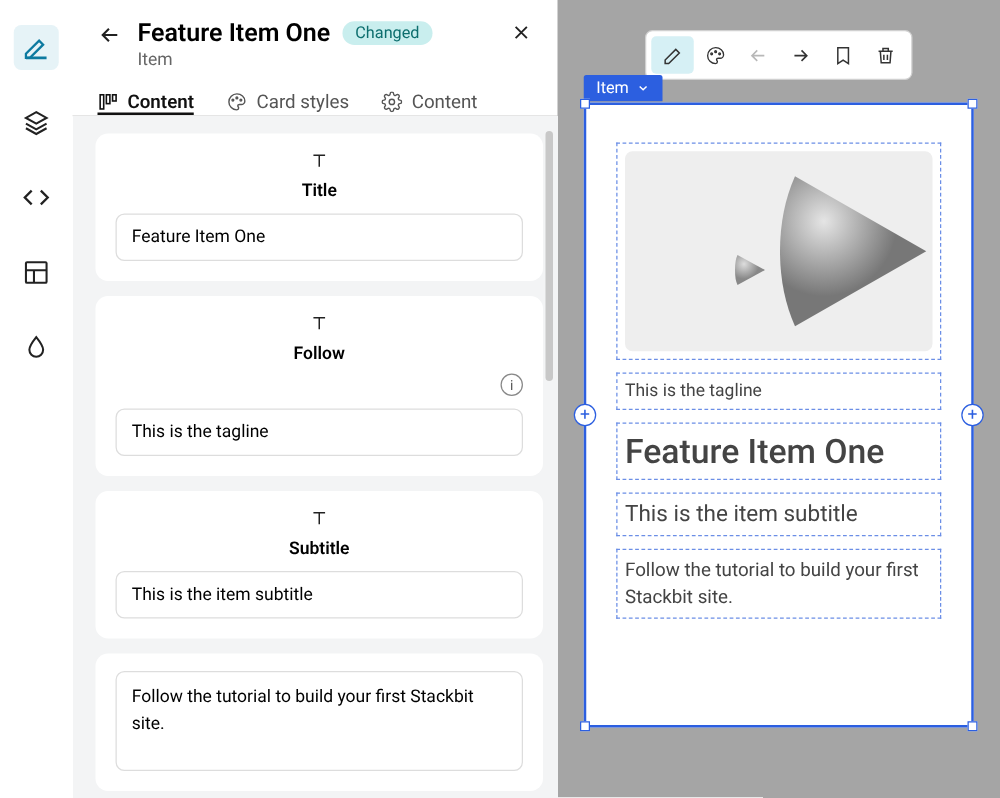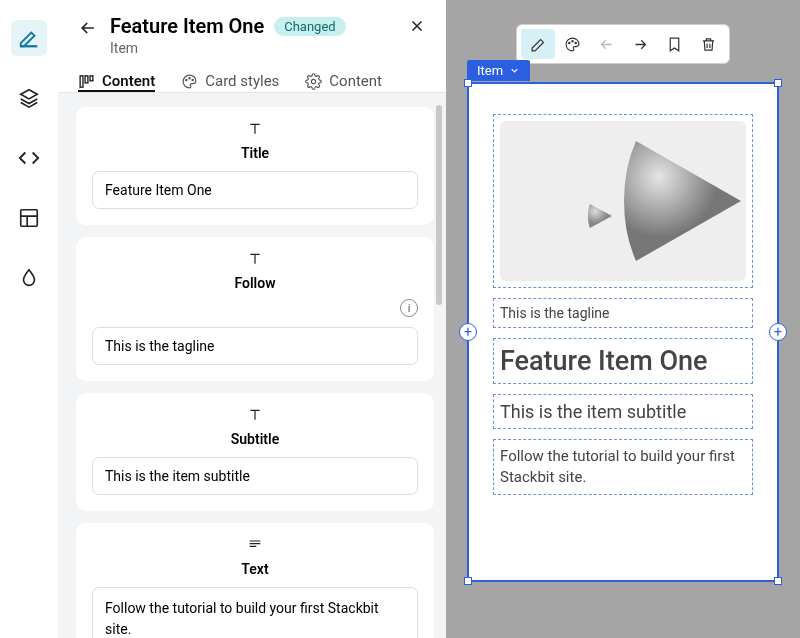--- a/index.html
+++ b/index.html
@@ -163,26 +163,20 @@
       <div class="card-label">
         <svg viewBox="0 0 24 24" fill="none" stroke="#222" stroke-width="1.8">
             <path d="M5 5h14M12 5v14"></path>
           </svg>
         <span>Subtitle</span>
       </div>
       <div class="field">This is the item subtitle</div>
     </div>
 
     <div class="card">
-      <div class="card-label">
-        <svg viewBox="0 0 24 24" fill="none" stroke="#222" stroke-width="1.8">
-            <path d="M4 6h16M4 10h16M4 14h10"></path>
-          </svg>
-        <span>Text</span>
-      </div>
       <div class="field tall">Follow the tutorial to build your first Stackbit site.</div>
     </div>
   </div>
 </div>
 
 <div class="preview">
   <div class="toolbar">
     <div class="tb active">
         <svg viewBox="0 0 24 24" fill="none" stroke="currentColor" stroke-width="1.7">
           <path d="M3 17V21h4L19 9l-4-4L3 17z"></path>

